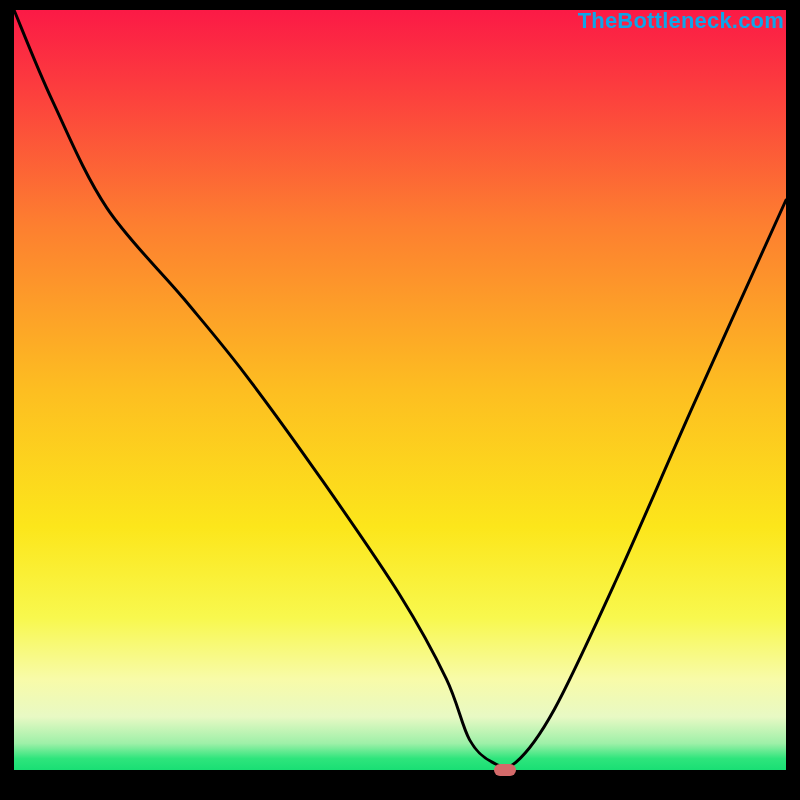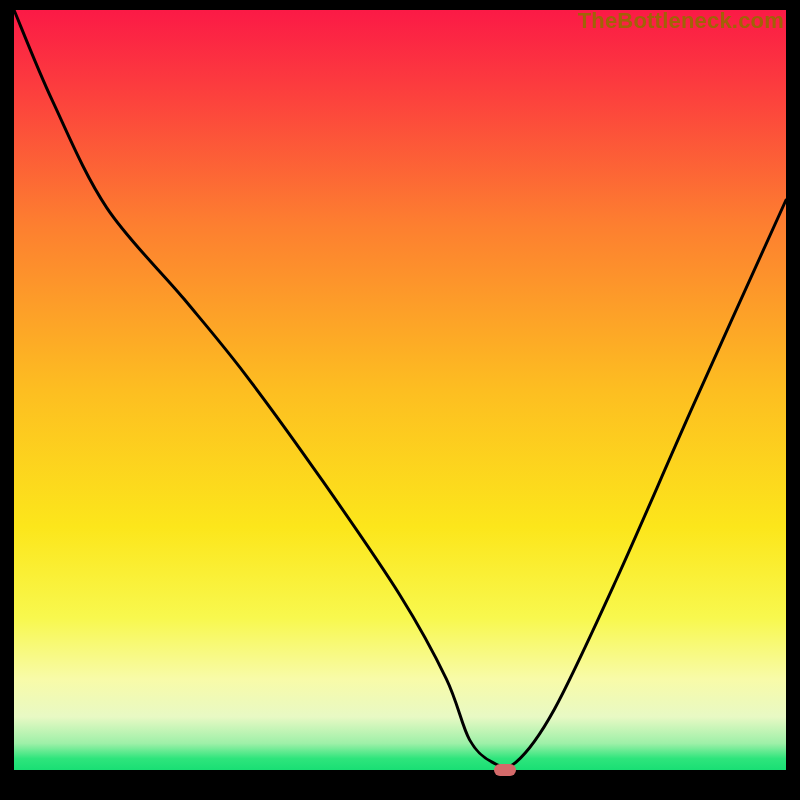--- a/index.html
+++ b/index.html
@@ -23,21 +23,21 @@
     border-right: 4px solid #000;
     border-bottom: 8px solid #000;
   }
   .watermark {
     position: absolute;
     top: -2px;
     right: 6px;
     font-family: Arial, Helvetica, sans-serif;
     font-size: 22px;
     font-weight: 700;
-    color: #a16207;
+    color: #0ea5e9;
     letter-spacing: 0.2px;
   }
   svg.bg {
     position: absolute;
     left: 0; top: 0;
     width: 100%; height: 100%;
   }
   svg.curve {
     position: absolute;
     left: 0; top: 0;

